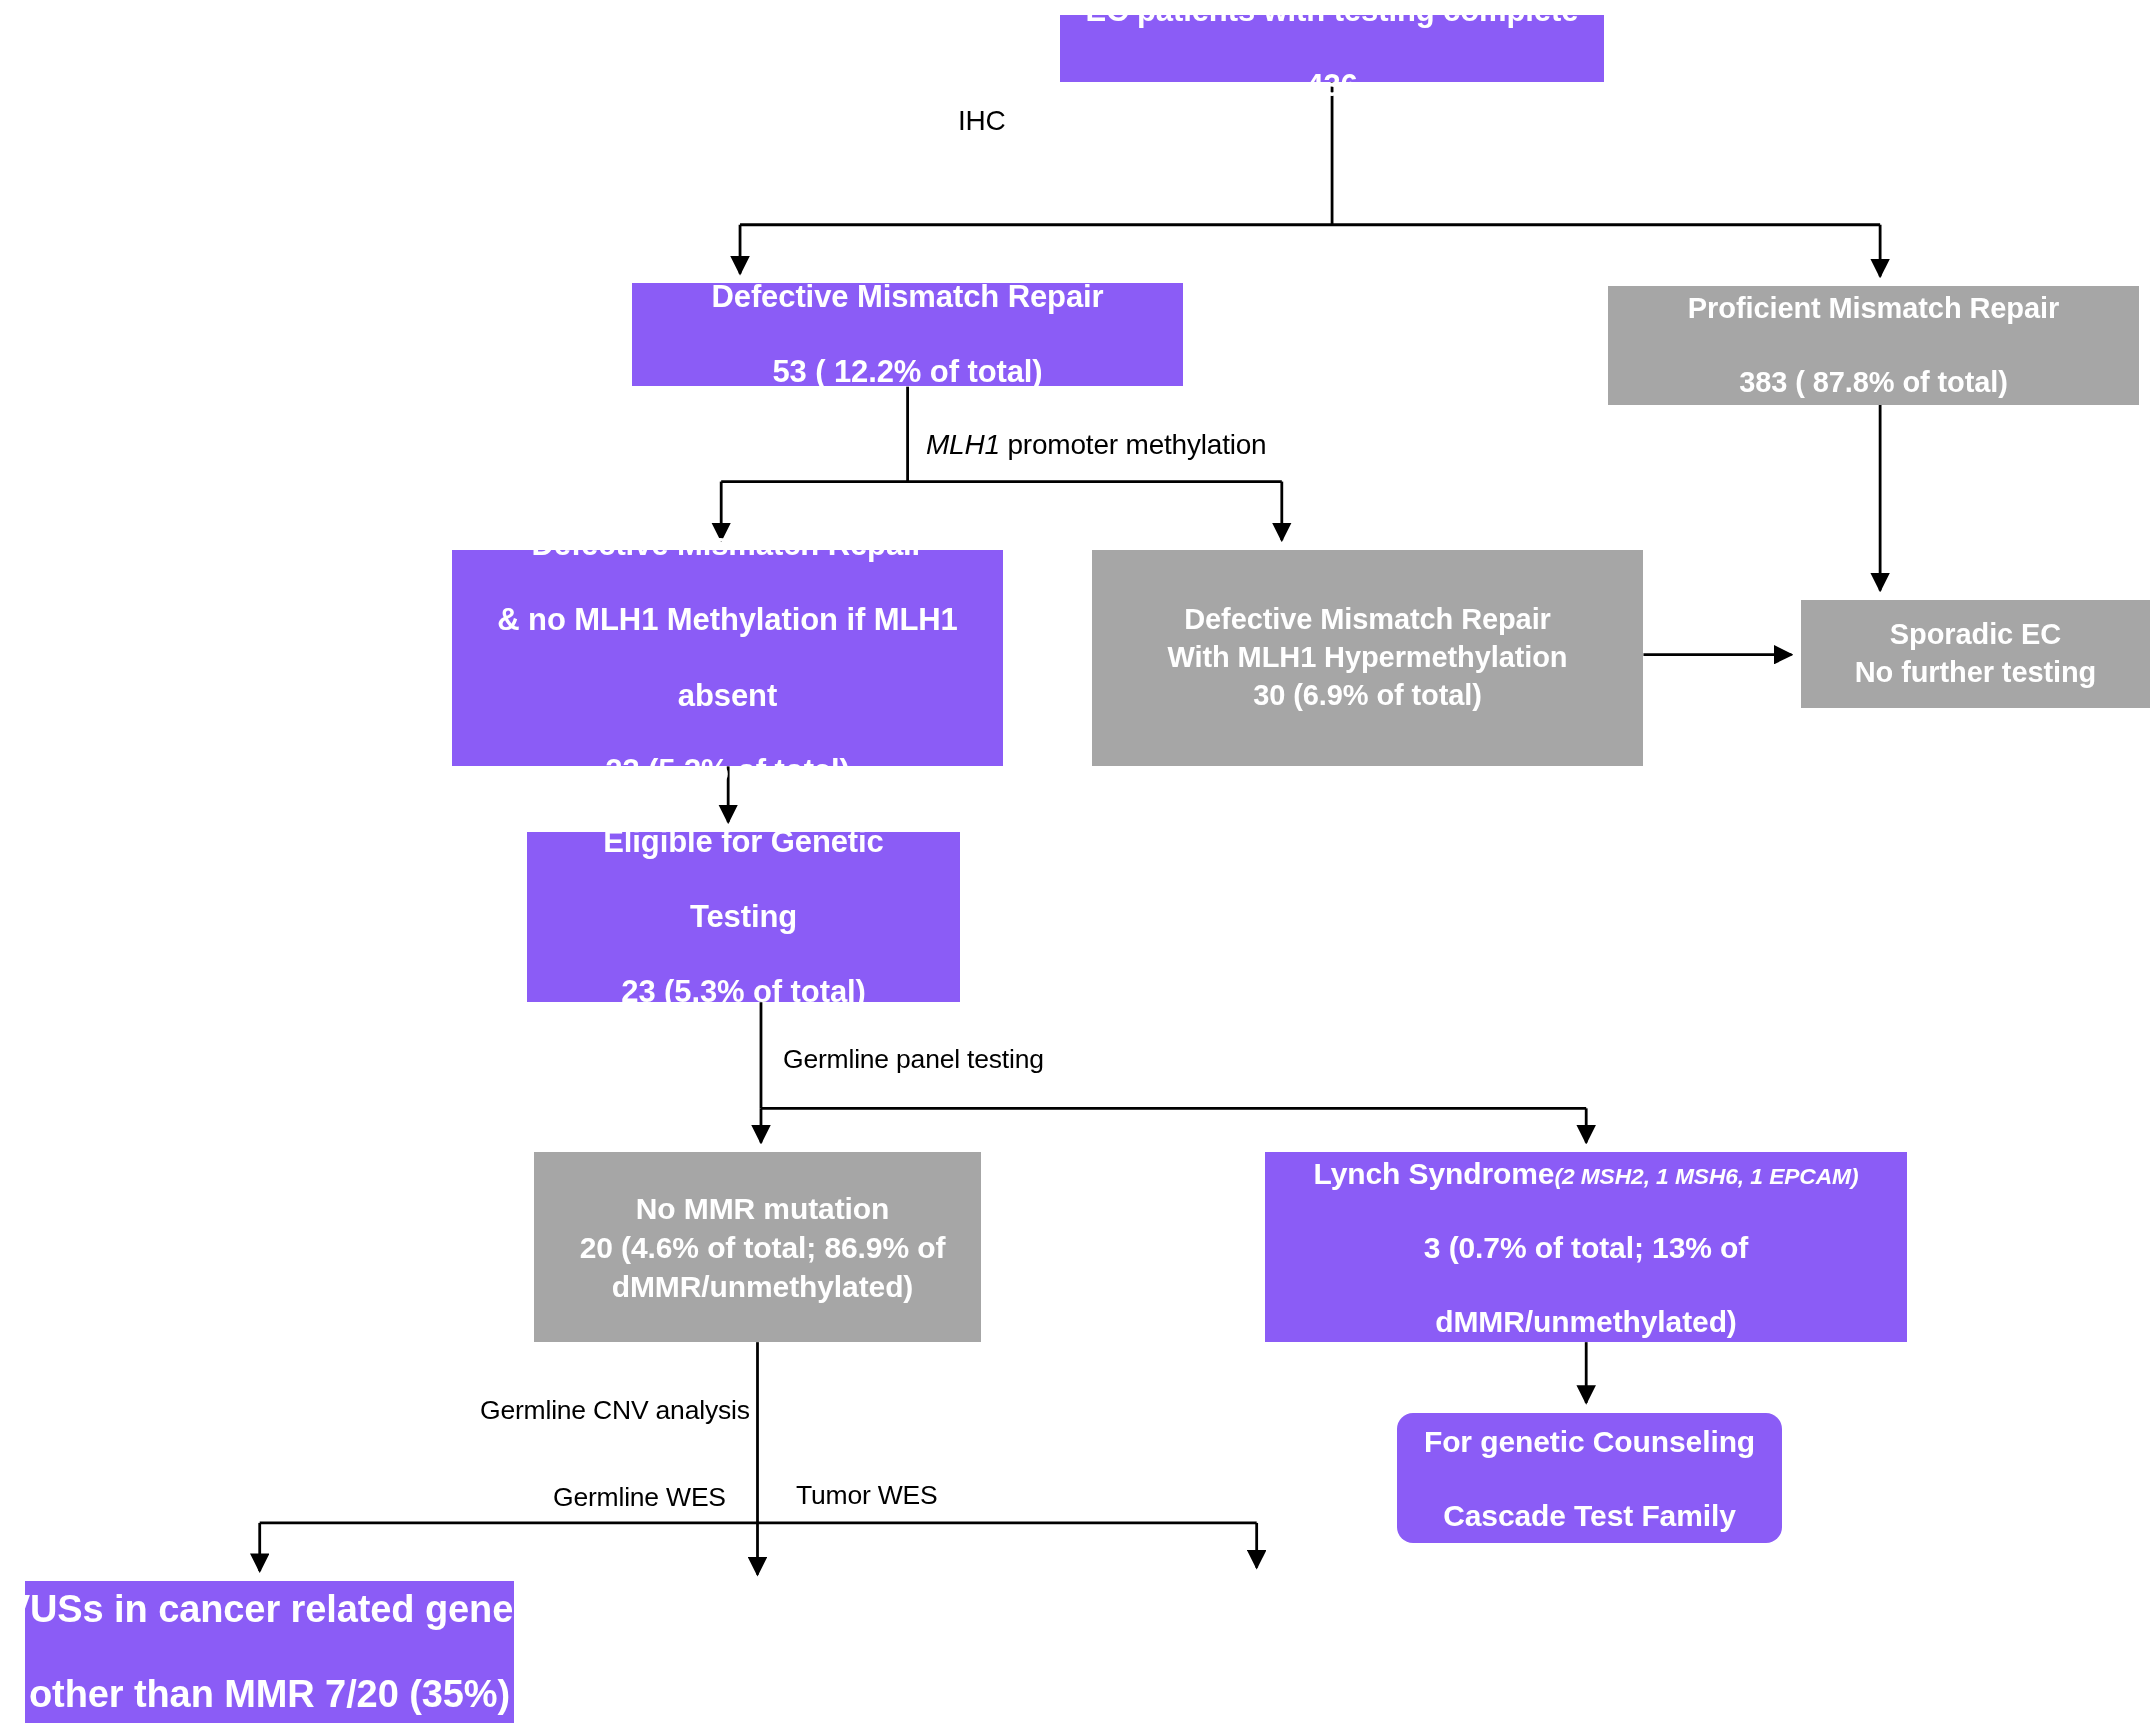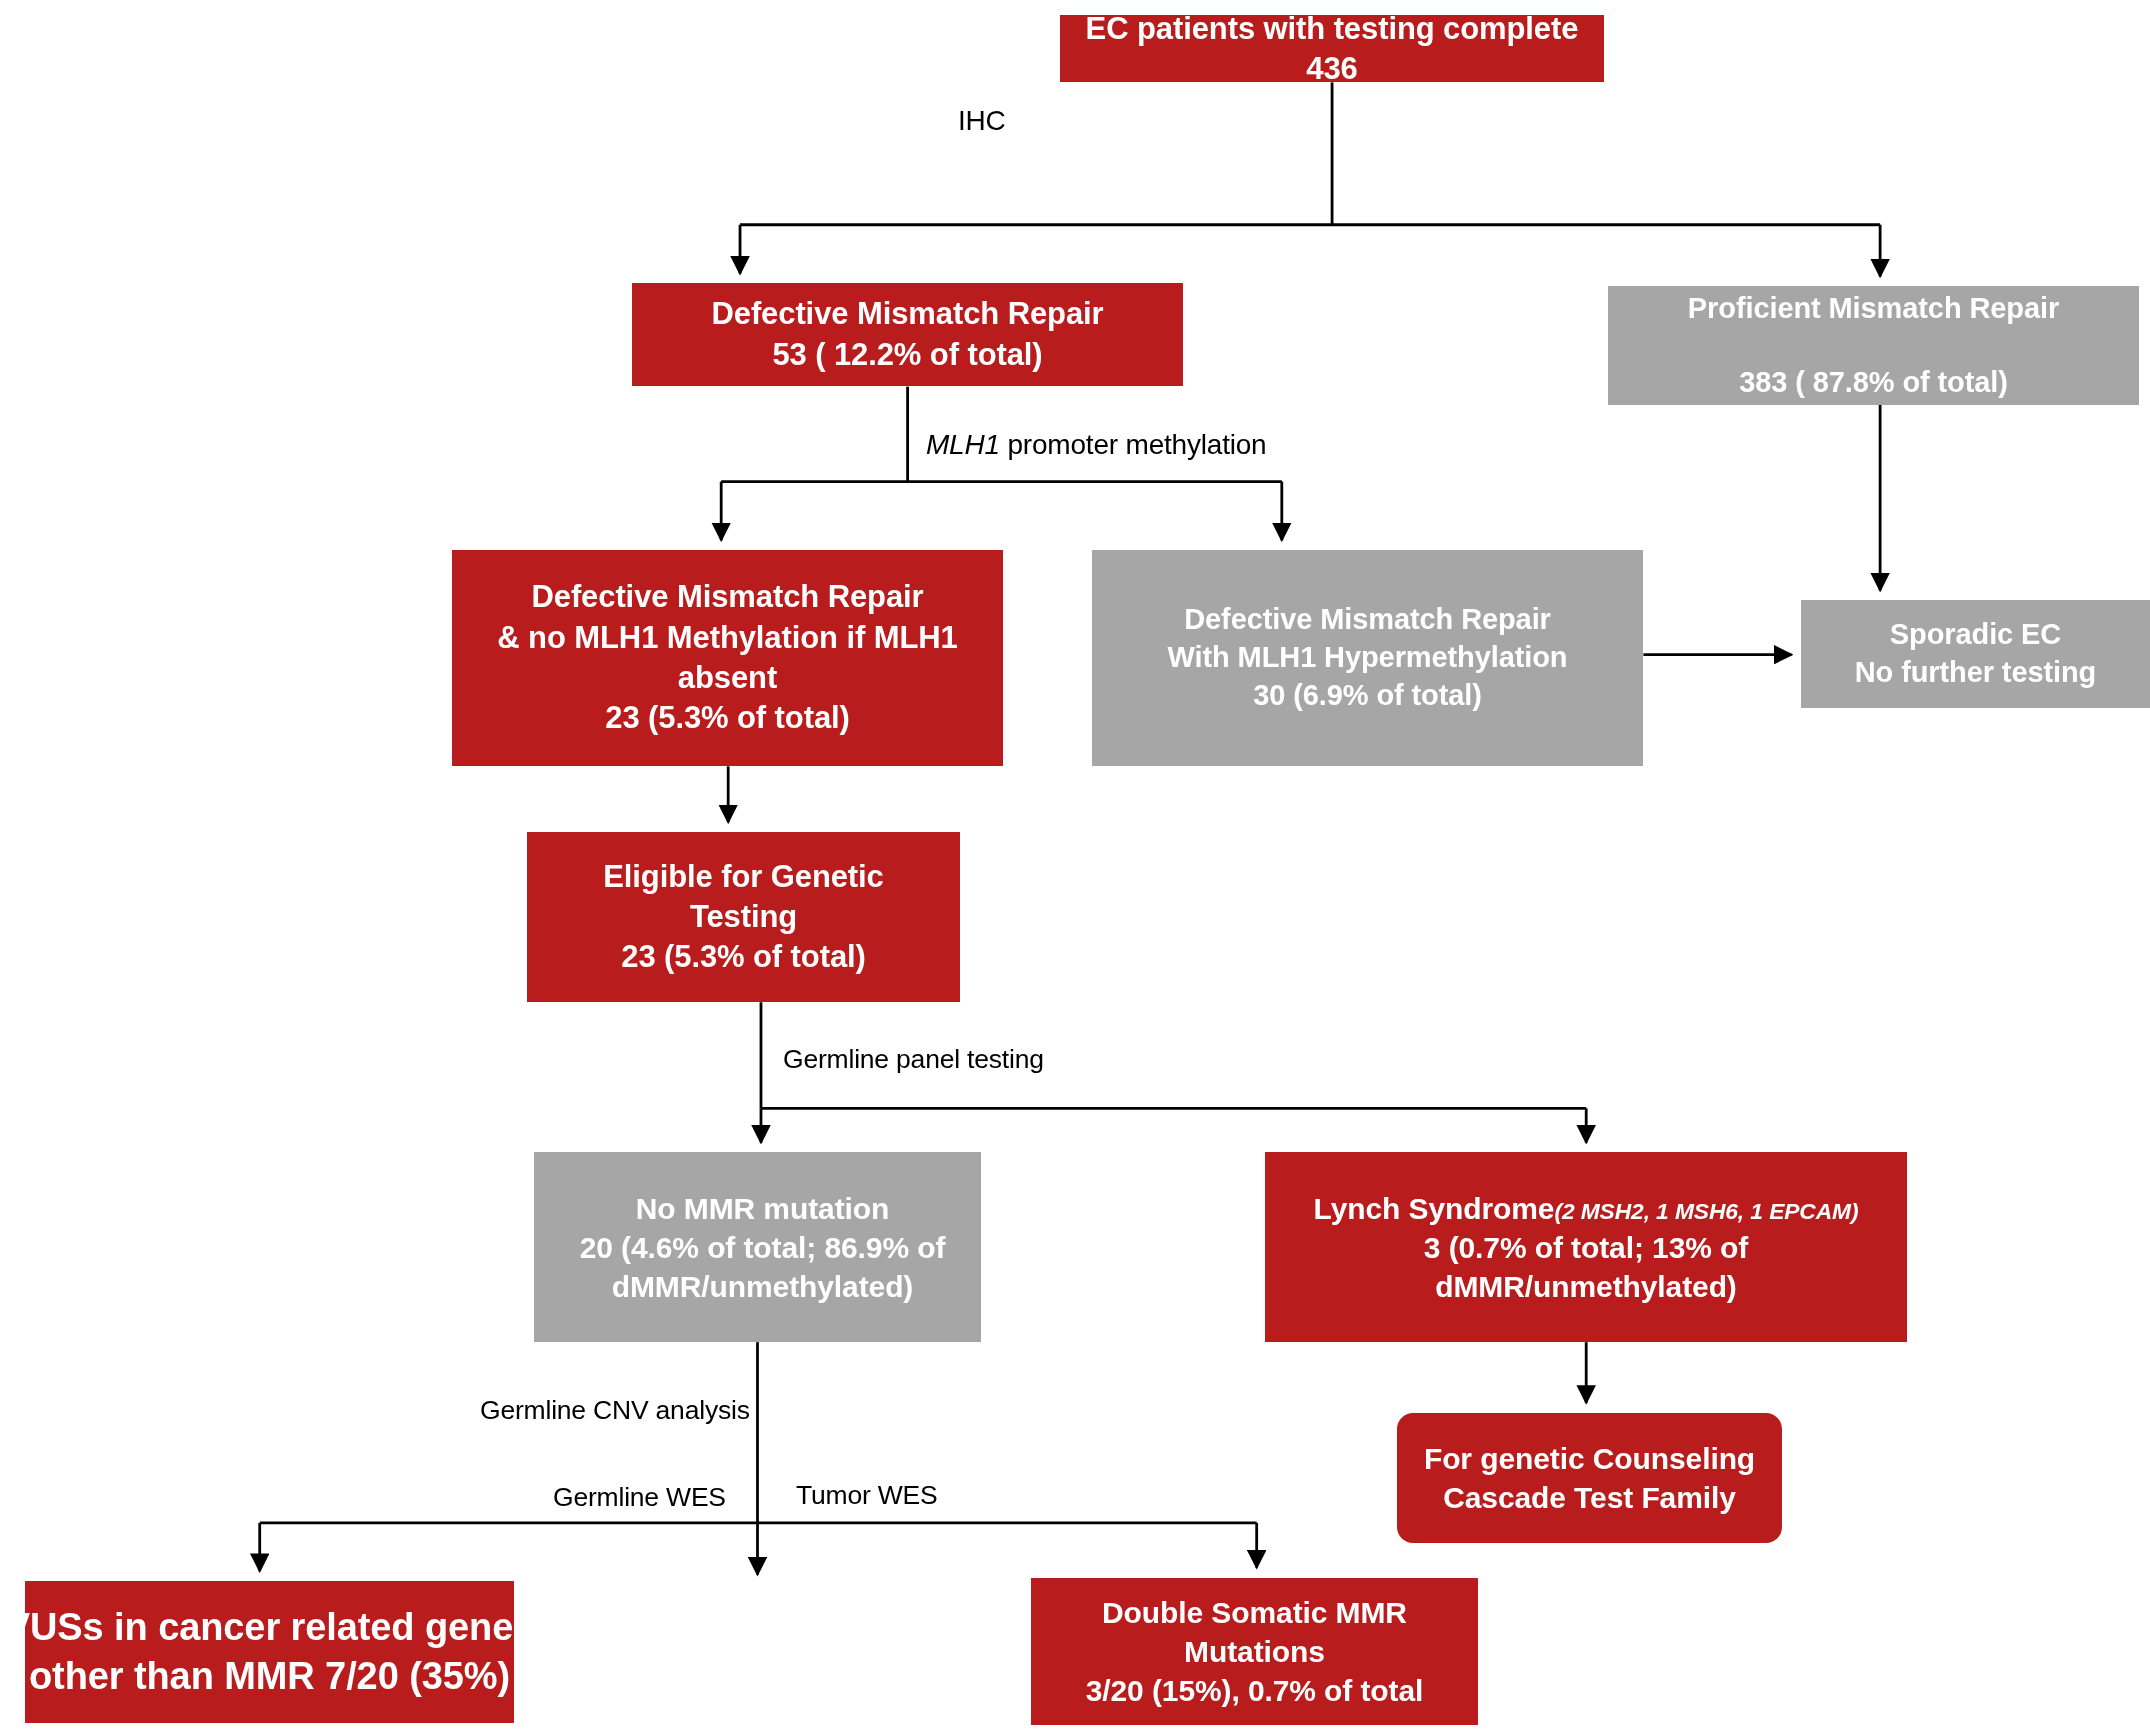--- a/index.html
+++ b/index.html
@@ -32,21 +32,21 @@
     flex-direction: column;
     align-items: center;
     justify-content: center;
     text-align: center;
     color: #ffffff;
     font-weight: bold;
     line-height: 1.30;
     padding: 4.2px 7px;
     letter-spacing: -0.1px;
   }
-  .node.red  { background: #b91c1c; }
+  .node.red  { background: #8b5cf6; gap: 35px; }
   .node.gray { background: #A6A6A6; }
   .node .ln { display: block; white-space: nowrap; }
   .node .gene {
     font-style: italic;
     font-weight: bold;
     font-size: 0.76em;
     letter-spacing: -0.1px;
     text-align: center;
   }
   .edge-label {
@@ -157,25 +157,20 @@
     <span class="ln">For genetic Counseling</span>
     <span class="ln">Cascade Test Family</span>
   </div>
 
   <div class="node red" style="left:25px; top:1581px; width:489px; height:142px; font-size:38px;">
     <span class="ln">VUSs in cancer related genes</span>
     <span class="ln">other than MMR 7/20 (35%)</span>
   </div>
 
 
-  <div class="node red" style="left:1031px; top:1578px; width:447px; height:147px; font-size:30px;">
-    <span class="ln">Double Somatic MMR</span>
-    <span class="ln">Mutations</span>
-    <span class="ln">3/20 (15%), 0.7% of total</span>
-  </div>
 
   <div class="edge-label" style="left:958px; top:105px; font-size:28px;">IHC</div>
 
   <div class="edge-label" style="left:926px; top:429px; font-size:28px;"><i>MLH1</i> <span>promoter methylation</span></div>
 
   <div class="edge-label" style="left:783px; top:1044px; font-size:26.5px;">Germline panel testing</div>
 
   <div class="edge-label" style="left:480px; top:1395px; font-size:26.5px;">Germline CNV analysis</div>
 
   <div class="edge-label" style="left:553px; top:1482px; font-size:26.5px;">Germline WES</div>

